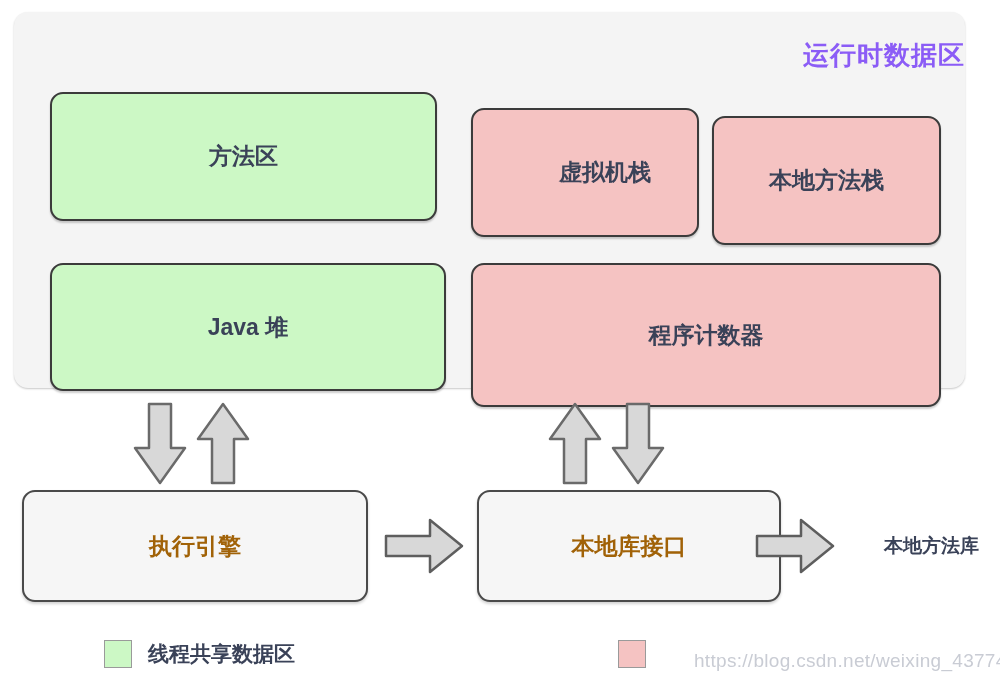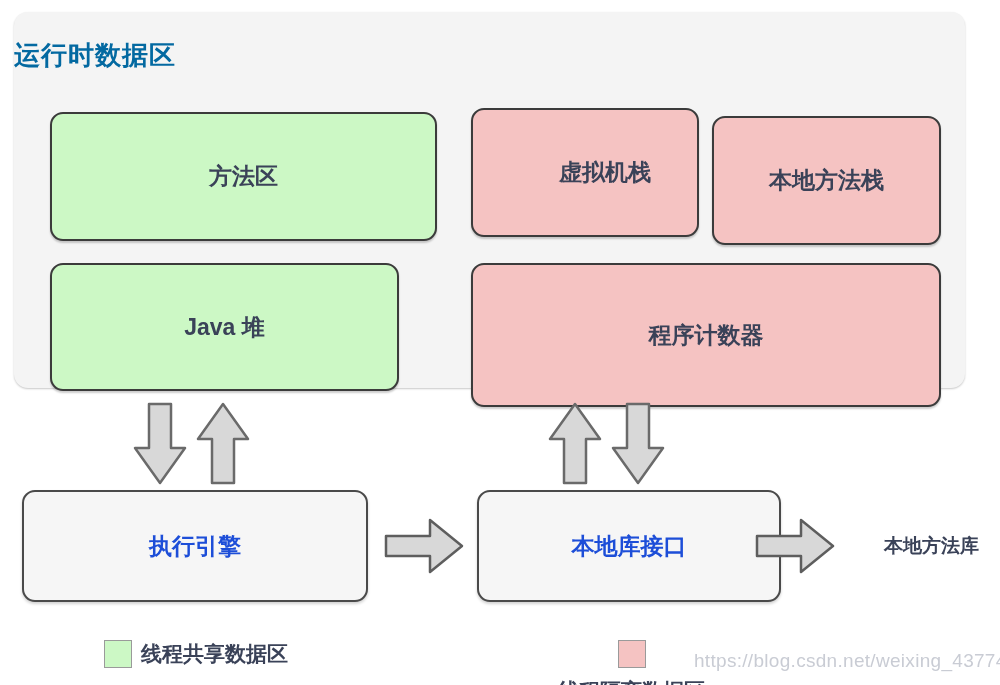--- a/index.html
+++ b/index.html
@@ -33,63 +33,63 @@
     background: #f4f4f4;
     border-radius: 14px;
     box-shadow: 0 1px 2px rgba(0,0,0,0.22);
     box-sizing: border-box;
   }
   .runtime-title {
     position: absolute;
     left: 0;
     top: 26px;
     width: 100%;
-    text-align: left;
+    text-align: right;
     font-size: 26px;
     font-weight: 700;
     letter-spacing: 1px;
-    color: #0369a1;
+    color: #8b5cf6;
   }
 
   
   .region {
     position: absolute;
     border: 2px solid #3b3b3b;
     border-radius: 13px;
     box-sizing: border-box;
     display: flex;
     align-items: center;
     justify-content: center;
     font-size: 23px;
     font-weight: 700;
     color: #3a4258;
     box-shadow: 0 2px 2px rgba(0,0,0,0.20);
   }
   .region.shared   { background: #ccf8c5; }
   .region.isolated { background: #f5c3c2; }
 
-  .region-method-area   { left: 36px;  top: 100px;  width: 387px; height: 129px; }
+  .region-method-area   { left: 36px;  top: 80px;  width: 387px; height: 129px; }
   .region-vm-stack      { left: 457px; top: 96px;  width: 228px; height: 129px; padding-left: 40px; }
   .region-native-stack  { left: 698px; top: 104px;  width: 229px; height: 129px; }
-  .region-java-heap     { left: 36px;  top: 251px; width: 349px; height: 128px; }
+  .region-java-heap     { left: 36px;  top: 251px; width: 396px; height: 128px; }
   .region-pc-register   { left: 457px; top: 251px; width: 470px; height: 144px; }
 
   
   .component {
     position: absolute;
     background: #f6f6f6;
     border: 2px solid #4a4a4a;
     border-radius: 13px;
     box-sizing: border-box;
     display: flex;
     align-items: center;
     justify-content: center;
     font-size: 23px;
     font-weight: 700;
-    color: #1d4ed8;
+    color: #a16207;
     box-shadow: 0 2px 3px rgba(0,0,0,0.18);
   }
   .component-exec-engine { left: 22px;  top: 490px; width: 346px; height: 112px; }
   .component-native-iface{ left: 477px; top: 490px; width: 304px; height: 112px; }
 
   .plain-label {
     position: absolute;
     left: 840px;
     top: 533px;
     font-size: 19px;
@@ -110,21 +110,21 @@
   .arrow-pc-up      { left: 548px; top: 402px; }
   .arrow-pc-down    { left: 611px; top: 402px; }
   .arrow-exec-right { left: 384px; top: 518px; }
   .arrow-iface-right{ left: 755px; top: 518px; }
 
   
   .legend-item {
     position: absolute;
     display: flex;
     align-items: center;
-    gap: 9px;
+    gap: 16px;
   }
   .legend-shared   { left: 104px; top: 640px; }
   .legend-isolated { left: 558px; top: 640px; flex-direction: column; }
   .legend-swatch {
     width: 28px;
     height: 28px;
     border: 1px solid #9a9a9a;
     box-sizing: border-box;
   }
   .legend-swatch.shared   { background: #ccf8c5; }

